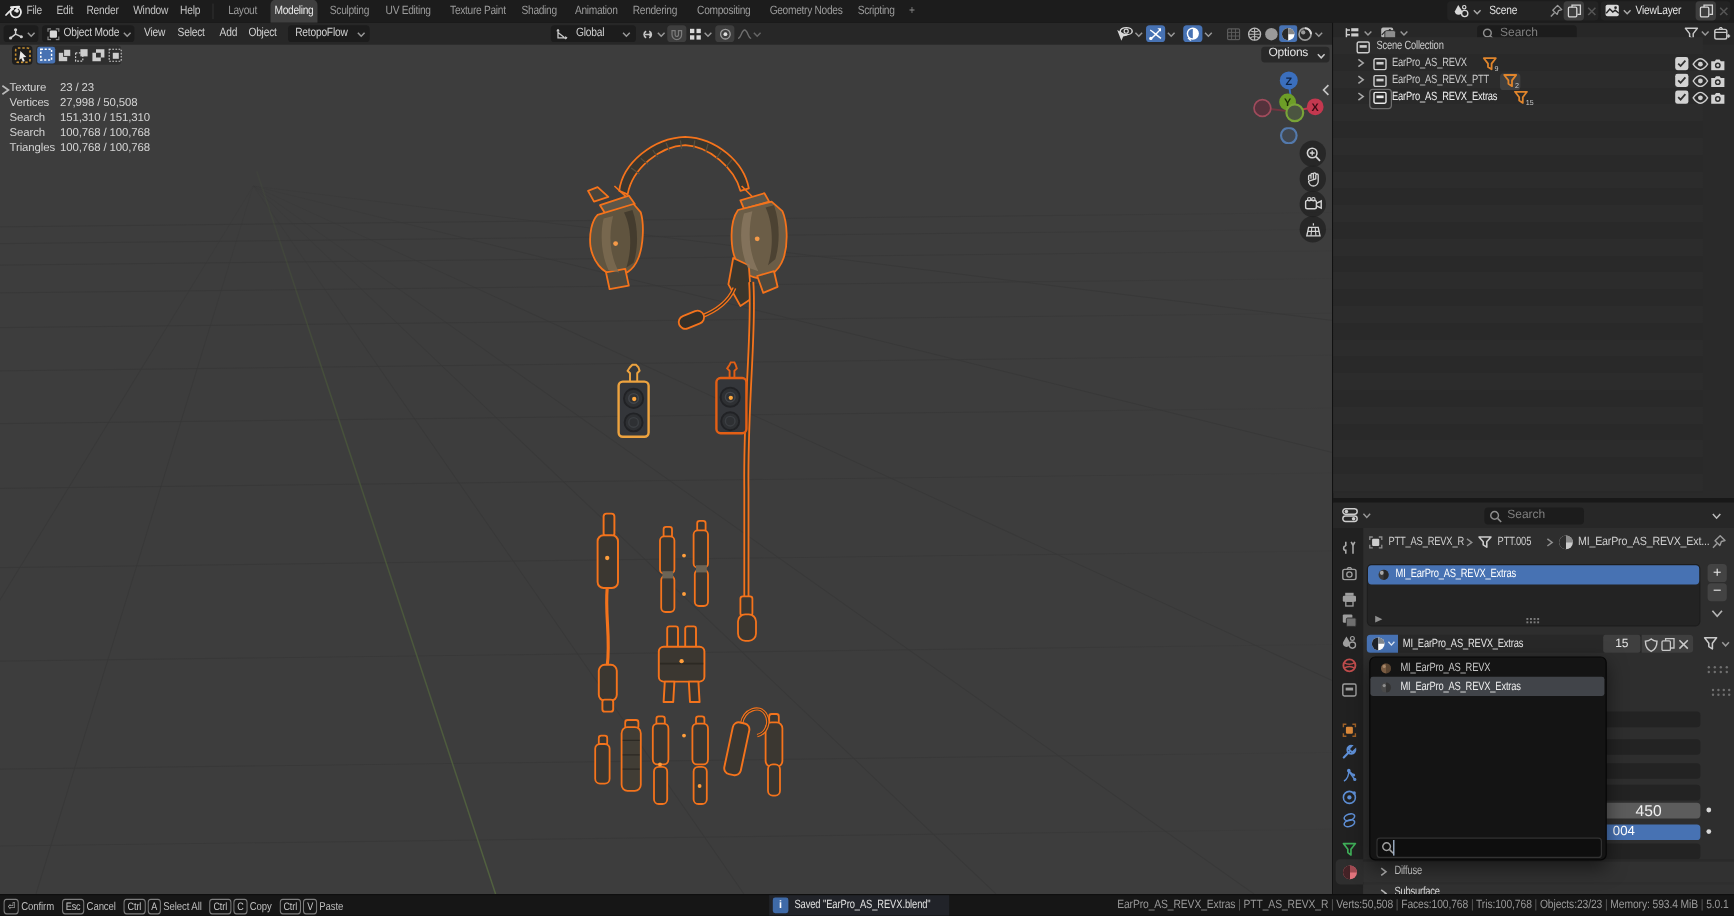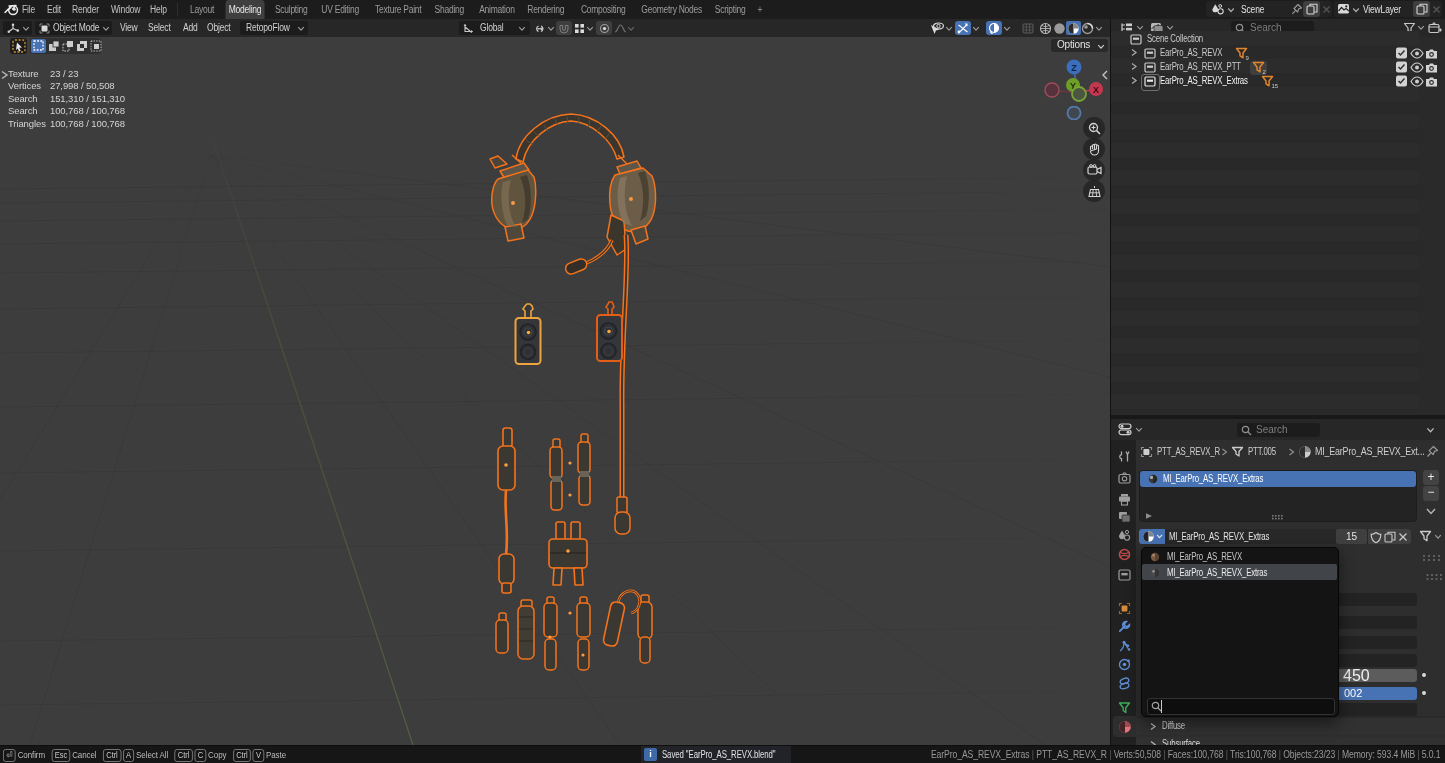--- a/index.html
+++ b/index.html
@@ -835,24 +835,24 @@
             <circle cx="7" cy="6" r="1"></circle>
             <circle cx="11.5" cy="6" r="1"></circle>
             <circle cx="16" cy="6" r="1"></circle>
           </g>
       </svg>
       <div class="abs" style="left:35px;top:174px;width:271px;height:13px;background:#232323;border-radius:3px"></div>
       <div class="abs" style="left:35px;top:197px;width:271px;height:13px;background:#232323;border-radius:3px"></div>
       <div class="abs" style="left:35px;top:217px;width:271px;height:13px;background:#232323;border-radius:3px"></div>
       <div class="abs" style="left:35px;top:235px;width:271px;height:13px;background:#232323;border-radius:3px"></div>
       <div class="abs" style="left:35px;top:250px;width:271px;height:13px;background:#5c5c5c;border-radius:3px"></div>
-      <div class="abs" style="left:232px;top:250px;font-size:16px;line-height:13px;color:#f0f0f0">450</div>
+      <div class="abs" style="left:252px;top:250px;font-size:13px;line-height:13px;color:#f0f0f0">450</div>
       <div class="abs" style="left:311px;top:254px;width:4px;height:4px;border-radius:2px;background:#d8d8d8"></div>
       <div class="abs" style="left:35px;top:268px;width:271px;height:13px;background:#4772b3;border-radius:3px"></div>
-      <div class="abs" style="left:233px;top:268px;font-size:11px;line-height:13px;color:#fff">002</div>
+      <div class="abs" style="left:233px;top:268px;font-size:11px;line-height:13px;color:#fff">004</div>
       <div class="abs" style="left:311px;top:272px;width:4px;height:4px;border-radius:2px;background:#d8d8d8"></div>
       <div class="abs" style="left:35px;top:284px;width:271px;height:13px;background:#232323;border-radius:3px"></div>
 
       <div class="abs" style="left:25px;top:297px;width:309px;height:2px;background:#2a2a2a"></div>
       <div class="abs" style="left:25px;top:299px;width:309px;height:17px;background:#313131"></div>
       <svg class="abs" style="left:38px;top:303px" width="8" height="9" viewBox="0 0 8 9">
           <path d="M2,1.5 L6,4.5 L2,7.5" fill="none" stroke="#b5b5b5" stroke-width="1.3"></path>
         </svg>
       <div class="abs t10" style="left:51px;top:301px;color:#dadada">Diffuse</div>
       <div class="abs" style="left:25px;top:318px;width:309px;height:8px;background:#313131"></div>

